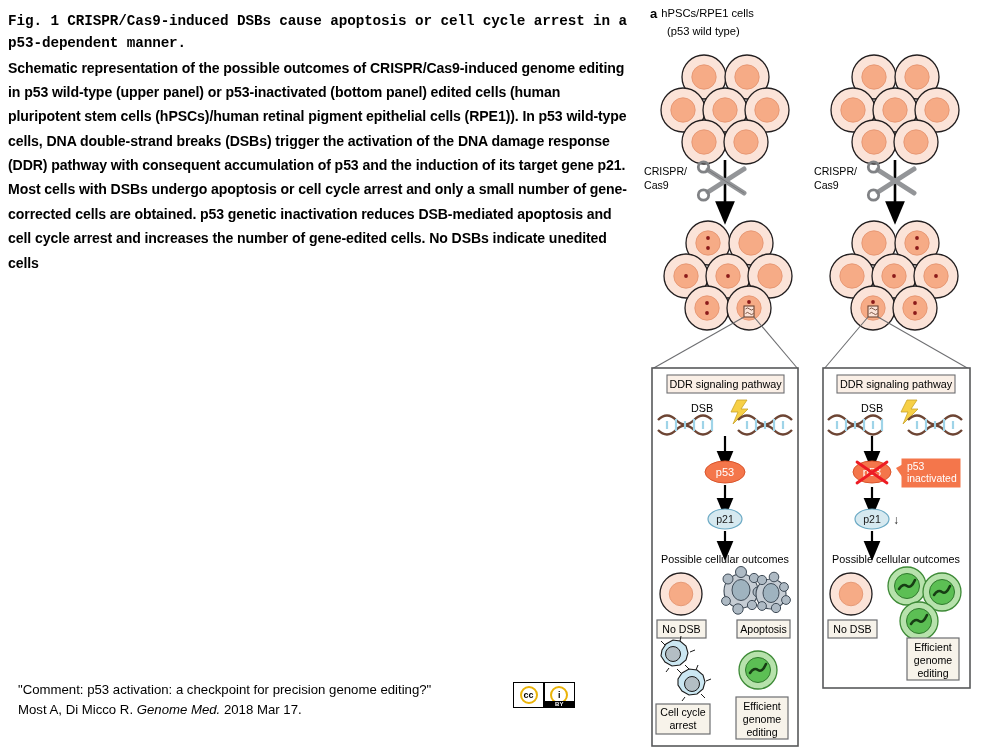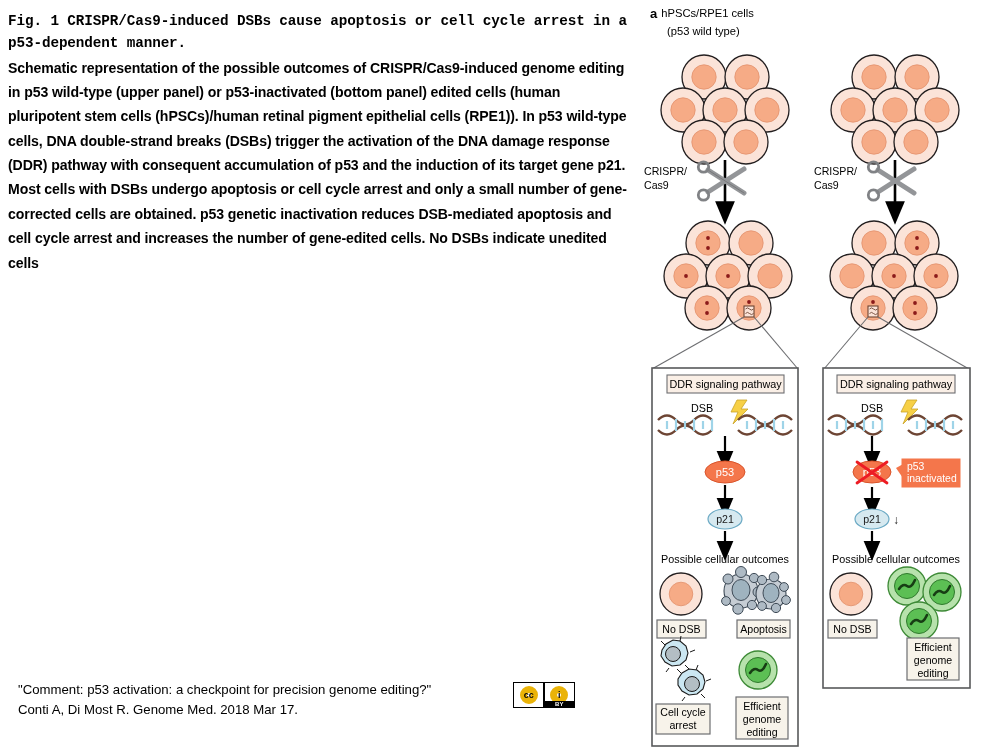--- a/index.html
+++ b/index.html
@@ -43,21 +43,21 @@
   .citation-block {
     position: absolute;
     left: 18px; top: 680px;
     width: 600px;
   }
   .citation-line {
     font-size: 13.2px;
     line-height: 1.52;
     white-space: nowrap;
   }
-  .citation-italic { }
+  .citation-italic { font-style: italic; }
 
   
   .cc-badge {
     position: absolute;
     left: 513px; top: 682px;
     width: 62px; height: 26px;
     background: #ffffff;
     border: 1.5px solid #000000;
     display: flex;
     align-items: stretch;
@@ -69,21 +69,21 @@
     justify-content: center;
     position: relative;
   }
   .cc-badge .cc-sep {
     width: 1.5px;
     background: #000;
   }
   .cc-ring {
     width: 18px; height: 18px;
     border-radius: 50%;
-    border: 7px solid #eab308;
+    border: 2px solid #eab308;
     display: flex; align-items: center; justify-content: center;
     font-size: 9px; font-weight: bold;
     line-height: 1;
   }
   .cc-by-label {
     position: absolute;
     bottom: -1px; left: 0; right: 0;
     text-align: center;
     font-size: 6px;
     font-weight: bold;
@@ -144,21 +144,21 @@
 </head>
 <body>
 
 <div class="caption-col">
   <div class="caption-title">Fig. 1 CRISPR/Cas9-induced DSBs cause apoptosis or cell cycle arrest in a p53-dependent manner.</div>
   <div class="caption-body">Schematic representation of the possible outcomes of CRISPR/Cas9-induced genome editing in p53 wild-type (upper panel) or p53-inactivated (bottom panel) edited cells (human pluripotent stem cells (hPSCs)/human retinal pigment epithelial cells (RPE1)). In p53 wild-type cells, DNA double-strand breaks (DSBs) trigger the activation of the DNA damage response (DDR) pathway with consequent accumulation of p53 and the induction of its target gene p21. Most cells with DSBs undergo apoptosis or cell cycle arrest and only a small number of gene-corrected cells are obtained. p53 genetic inactivation reduces DSB-mediated apoptosis and cell cycle arrest and increases the number of gene-edited cells. No DSBs indicate unedited cells</div>
 </div>
 
 <div class="citation-block">
   <div class="citation-line">"Comment: p53 activation: a checkpoint for precision genome editing?"</div>
-  <div class="citation-line"><span>Conti A, Di Most R. </span><span class="citation-italic">Genome Med.</span><span> 2018 Mar 17.</span></div>
+  <div class="citation-line"><span>Most A, Di Micco R. </span><span class="citation-italic">Genome Med.</span><span> 2018 Mar 17.</span></div>
 </div>
 
 <div class="cc-badge">
   <div class="cc-cell">
     <div class="cc-ring">cc</div>
   </div>
   <div class="cc-sep"></div>
   <div class="cc-cell">
     <div class="cc-ring">i</div>
     <div class="cc-by-label">BY</div>

